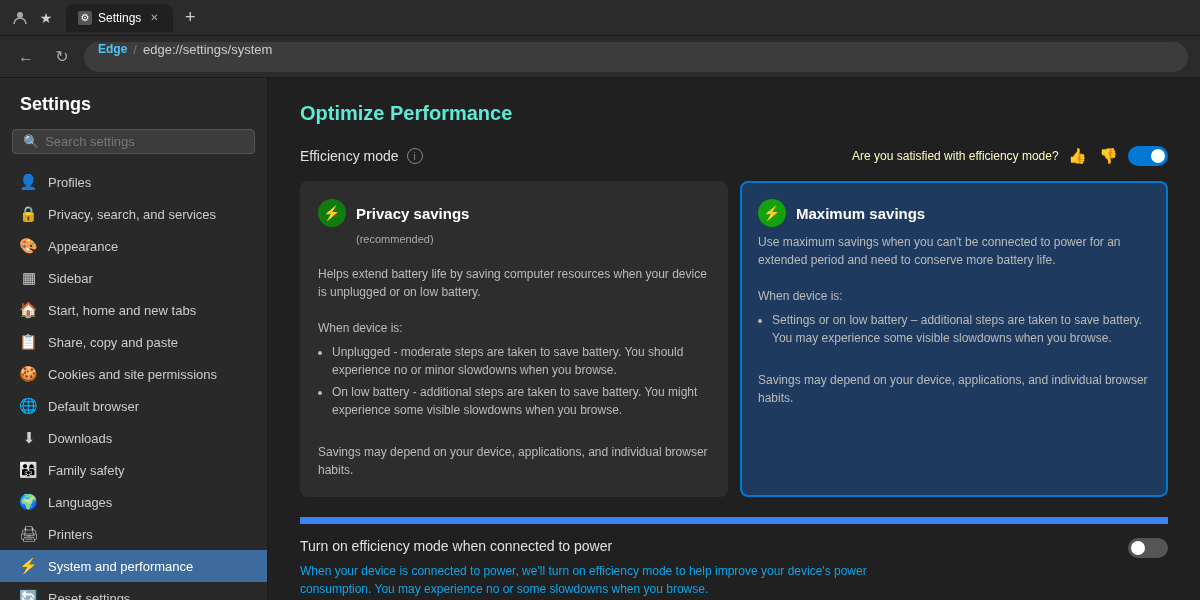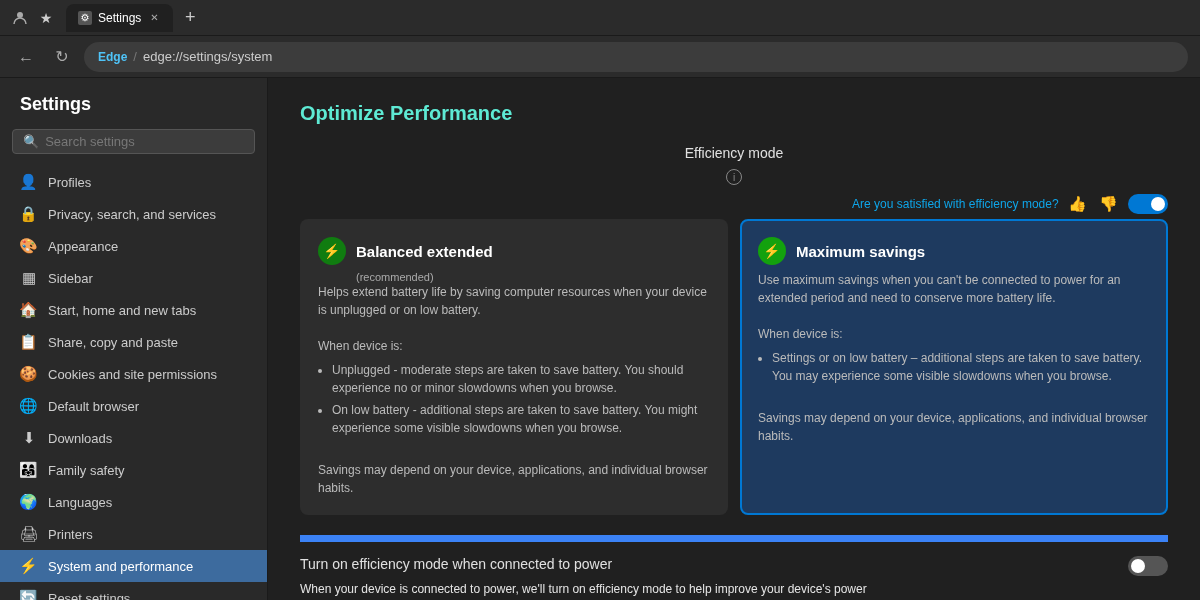--- a/index.html
+++ b/index.html
@@ -94,21 +94,21 @@
       cursor: pointer;
       color: #aaa;
       font-size: 16px;
     }
     .address-bar {
       flex: 1;
       background: #3c3c3c;
       border-radius: 20px;
       height: 30px;
       display: flex;
-      align-items: center;
+      align-items: flex-start;
       padding: 0 14px;
       gap: 6px;
       font-size: 13px;
       color: #ddd;
     }
 
     
     .main-layout {
       display: flex;
       height: calc(600px - 78px);
@@ -183,22 +183,21 @@
       font-weight: 600;
       color: #5eead4;
       margin-bottom: 20px;
     }
 
     
     .section-header {
       display: flex;
       align-items: center;
       gap: 8px;
-      margin-bottom: 4px;
-      flex-direction: column;
+      margin-bottom: 14px;
     }
     .section-label {
       font-size: 14px;
       font-weight: 500;
       color: #e0e0e0;
     }
     .info-icon {
       width: 16px; height: 16px;
       border-radius: 50%;
       border: 1px solid #888;
@@ -208,21 +207,21 @@
       font-size: 10px;
       color: #888;
       cursor: pointer;
     }
     .feedback-group {
       margin-left: auto;
       display: flex;
       align-items: center;
       gap: 8px;
     }
-    .feedback-text { font-size: 12px; color: #0ea5e9; }
+    .feedback-text { font-size: 12px; color: #fef9c3; }
     .feedback-btn {
       background: none;
       border: none;
       cursor: pointer;
       color: #aaa;
       font-size: 15px;
       padding: 2px;
     }
 
     
@@ -288,21 +287,21 @@
     .card-icon.green-bright { background: #13a10e; color: #fff; }
     .card-title {
       font-size: 15px;
       font-weight: 600;
       color: #fff;
     }
     .card-subtitle {
       font-size: 11px;
       color: #aaa;
       margin-left: 38px;
-      margin-bottom: 0;
+      margin-bottom: 20px;
     }
     .card-body {
       font-size: 12px;
       color: #bbb;
       line-height: 1.5;
     }
     .card-body ul {
       padding-left: 14px;
       margin: 6px 0;
     }
@@ -320,21 +319,21 @@
       gap: 12px;
     }
     .setting-row-title {
       font-size: 14px;
       font-weight: 500;
       color: #e0e0e0;
       flex: 1;
     }
     .setting-row-desc {
       font-size: 12px;
-      color: #e5e5e5;
+      color: #0ea5e9;
       margin-top: 4px;
       line-height: 1.5;
       max-width: 640px;
     }
     .setting-row-right {
       display: flex;
       align-items: center;
       gap: 10px;
       flex-shrink: 0;
     }
@@ -458,21 +457,21 @@
           <span class="toggle-slider"></span>
         </label>
       </div>
     </div>
 
     <div class="savings-cards">
 
       <div class="savings-card">
         <div class="card-header">
           <div class="card-icon green">⚡</div>
-          <span class="card-title">Balanced extended</span>
+          <span class="card-title">Privacy savings</span>
         </div>
         <div class="card-subtitle">(recommended)</div>
         <div class="card-body">
           <span>Helps extend battery life by saving computer resources when your device is unplugged or on low battery.</span>
           <br><br>
           <span>When device is:</span>
           <ul>
             <li>Unplugged - moderate steps are taken to save battery. You should experience no or minor slowdowns when you browse.</li>
             <li>On low battery - additional steps are taken to save battery. You might experience some visible slowdowns when you browse.</li>
           </ul>

